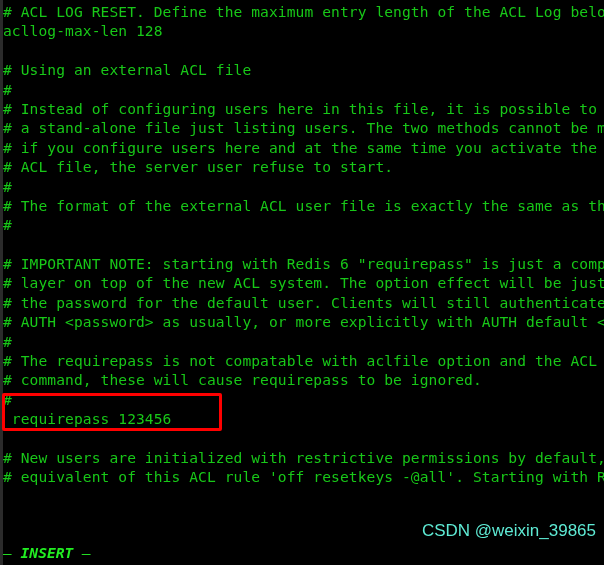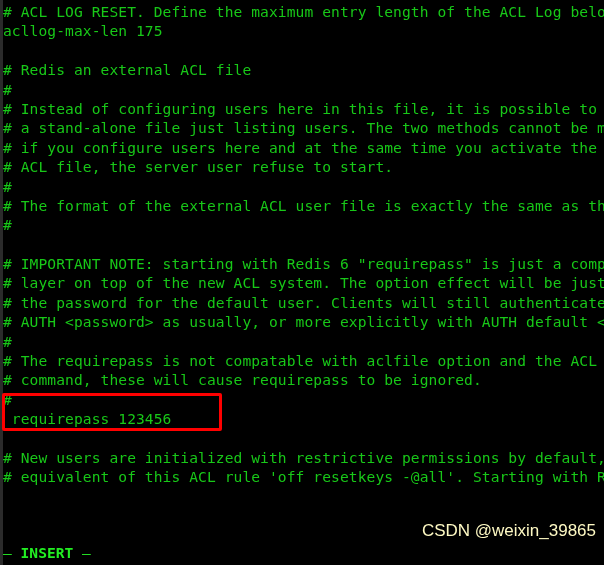--- a/index.html
+++ b/index.html
@@ -48,20 +48,21 @@
     position: absolute;
     left: 3px;
     bottom: 2px;
     width: 585px;
     height: 20px;
     line-height: 20px;
     font-size: 14.6px;
     color: #22dd22;
     white-space: pre;
     z-index: 2;
+    font-style: italic;
   }
   #statusline .mode {
     font-weight: bold;
     color: #22ee22;
   }
   
   #highlight-box {
     position: absolute;
     left: 2px;
     top: 393px;
@@ -73,37 +74,37 @@
     z-index: 4;
     pointer-events: none;
   }
   
   #watermark {
     position: absolute;
     right: 8px;
     bottom: 24px;
     font-family: "Liberation Sans", "DejaVu Sans", sans-serif;
     font-size: 17px;
-    color: #fef9c3;
+    color: #5eead4;
     white-space: pre;
     z-index: 5;
   }
 </style>
 </head>
 <body>
 
 <div id="terminal">
 
   <div id="gutter"></div>
 
   <div id="buffer">
       <div class="line"># ACL LOG RESET. Define the maximum entry length of the ACL Log below.</div>
-      <div class="line">acllog-max-len 175</div>
+      <div class="line">acllog-max-len 128</div>
       <div class="line">&nbsp;</div>
-      <div class="line"># Redis an external ACL file</div>
+      <div class="line"># Using an external ACL file</div>
       <div class="line">#</div>
       <div class="line"># Instead of configuring users here in this file, it is possible to use</div>
       <div class="line"># a stand-alone file just listing users. The two methods cannot be mixed:</div>
       <div class="line"># if you configure users here and at the same time you activate the externa</div>
       <div class="line"># ACL file, the server user refuse to start.</div>
       <div class="line">#</div>
       <div class="line"># The format of the external ACL user file is exactly the same as the</div>
       <div class="line">#</div>
       <div class="line">&nbsp;</div>
       <div class="line"># IMPORTANT NOTE: starting with Redis 6 "requirepass" is just a compatibili</div>

